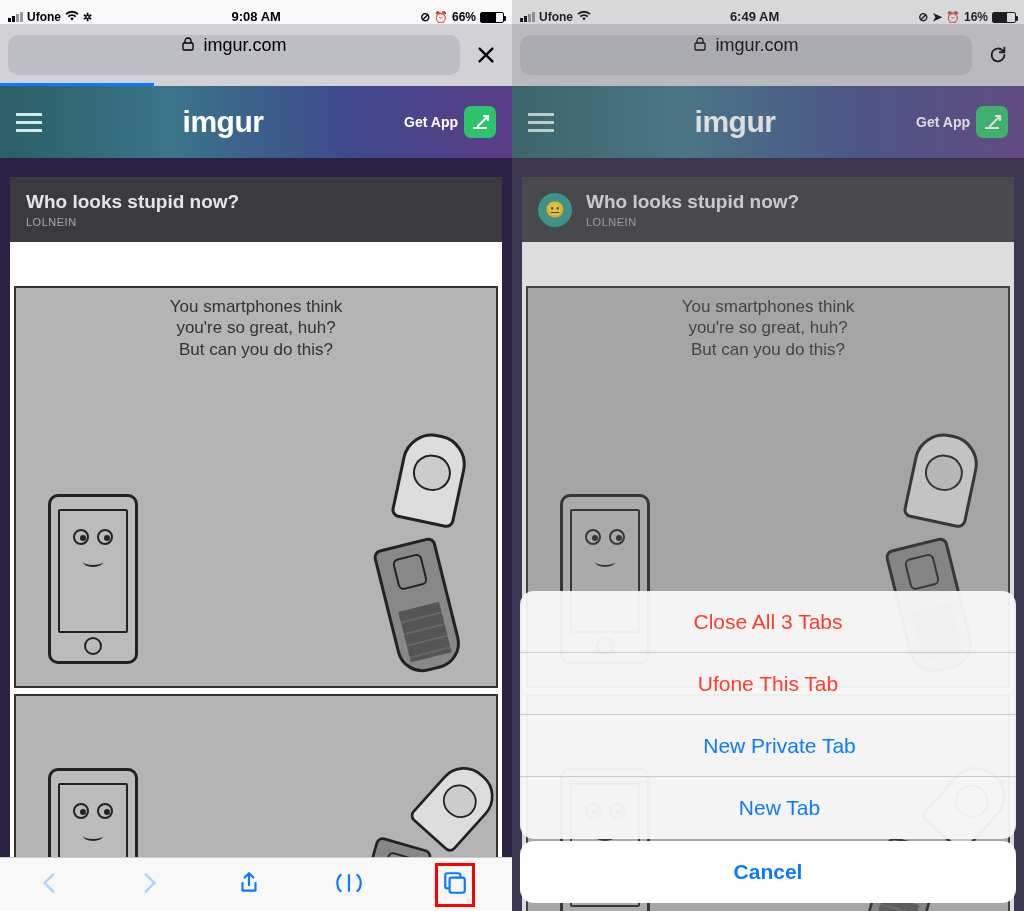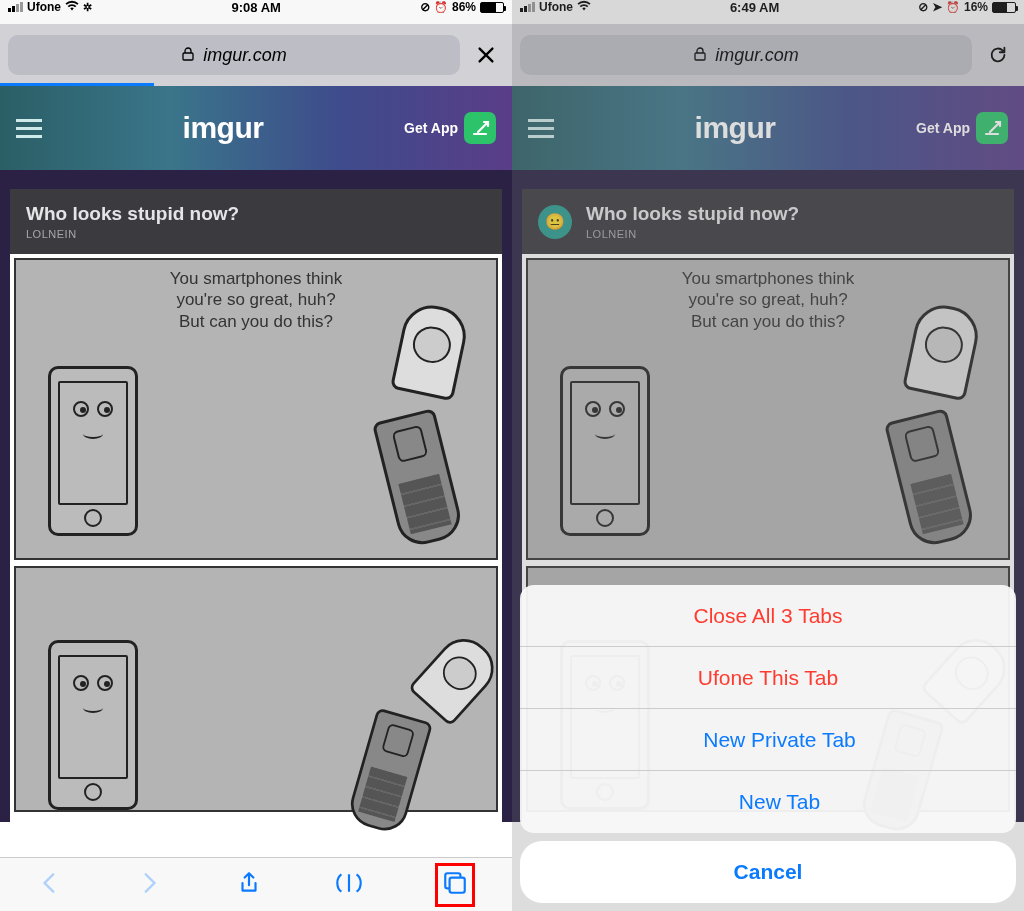--- a/index.html
+++ b/index.html
@@ -1,63 +1,63 @@
 <!DOCTYPE html>
 <html><head>
 <meta charset="utf-8">
 <style>
   * { margin: 0; padding: 0; box-sizing: border-box; }
   body { font-family: -apple-system, BlinkMacSystemFont, "Helvetica Neue", sans-serif; background: #fff; width: 1024px; height: 911px; overflow: hidden; display: flex; }
   .phone { width: 512px; height: 911px; position: relative; overflow: hidden; }
   .phone.dimmed > .content-wrap::after { content:""; position:absolute; inset:0; background:rgba(120,120,120,0.25); z-index:10; }
 
   
-  .statusbar { height: 24px; background:#f8f8f8; display:flex; align-items:flex-start; justify-content:space-between; padding:0 8px; font-size:12px; font-weight:600; }
+  .statusbar { height: 24px; background:#f8f8f8; display:flex; align-items:flex-end; justify-content:space-between; padding:0 8px; font-size:12px; font-weight:600; }
   .statusbar .left, .statusbar .right { display:flex; align-items:center; gap:4px; }
   .statusbar .time { font-weight:600; font-size:13px; }
   .sigbars { display:flex; align-items:flex-end; gap:1px; }
   .sigbars span { width:3px; background:#999; }
   .sigbars span:nth-child(1){height:4px;background:#000;}
   .sigbars span:nth-child(2){height:6px;background:#000;}
   .sigbars span:nth-child(3){height:8px;}
   .sigbars span:nth-child(4){height:10px;}
   .wifi-ico, .sun-ico { font-size:11px; }
   .battery { width:24px; height:11px; border:1px solid #000; border-radius:2px; position:relative; }
   .battery::after{content:"";position:absolute;right:-3px;top:3px;width:2px;height:5px;background:#000;border-radius:0 1px 1px 0;}
   .battery .fill{height:100%;background:#000;}
   .alarm-ico { font-size:11px; }
 
   
   .urlbar { height:62px; background:#d1d1d6; display:flex; align-items:center; padding:8px; gap:8px; position:relative; }
-  .urlfield { flex:1; background:#bdbdc6; border-radius:10px; height:40px; display:flex; align-items:center; justify-content:center; gap:8px; font-size:18px; color:#000;font-style:italic; }
+  .urlfield { flex:1; background:#bdbdc6; border-radius:10px; height:40px; display:flex; align-items:flex-start; justify-content:center; gap:8px; font-size:18px; color:#000; }
   .url-close { width:36px; display:flex; align-items:center; justify-content:center; }
   .url-close svg, .url-refresh svg { width:22px; height:22px; }
   .progress { position:absolute; bottom:0; left:0; height:3px; background:#0a7aff; }
   .lock-ico svg { width:14px; height:14px; }
 
   
-  .siteheader { height:84px; background:linear-gradient(90deg,#2b5f66,#3a758a,#3e4b8c,#5a3d88); display:flex; align-items:center; justify-content:space-between; padding:0 16px; }
+  .siteheader { height:72px; background:linear-gradient(90deg,#2b5f66,#3a758a,#3e4b8c,#5a3d88); display:flex; align-items:center; justify-content:space-between; padding:0 16px; }
   .hamburger { display:flex; flex-direction:column; gap:5px; }
   .hamburger span { width:26px; height:3px; background:#cfeaea; }
   .logo { color:#fff; font-size:30px; font-weight:700; letter-spacing:-0.5px; }
   .getapp-wrap { display:flex; align-items:center; gap:6px; }
   .getapp { color:#fff; font-size:14px; font-weight:600; }
   .appicon { width:32px; height:32px; background:#2cc36b; border-radius:7px; display:flex; align-items:center; justify-content:center; }
   .appicon svg { width:20px; height:20px; }
 
   
   .postwrap { background:#2a2144; padding:19px 10px 0 10px; }
   .post-head { background:#3a3a3f; padding:14px 16px; color:#eee; display:flex; align-items:center; gap:14px; }
   .post-head.with-avatar .avatar { width:34px; height:34px; border-radius:50%; background:#2a9d8f; display:flex; align-items:center; justify-content:center; font-size:16px; }
   .post-title { font-size:19px; font-weight:700; color:#e5e5e8; }
   .post-author { font-size:11px; color:#a8a8ac; letter-spacing:0.5px; margin-top:3px; }
   .post-body { background:#fff; padding:4px; }
   .comic-panel { border:2px solid #333; background:#b4b4b4; position:relative; margin-bottom:6px; }
   .comic-panel .text { position:absolute; top:8px; left:50%; transform:translateX(-50%); text-align:center; font-size:17px; color:#333; line-height:1.25; width:75%; }
-  .panel1 { height:302px; }
+  .panel1 { height:402px;margin-top:40px; }
   .panel2 { height:246px; }
   
   .drawphone { position:absolute; }
   .smartphone { width:90px; height:170px; border:3px solid #222; border-radius:10px; left:32px; bottom:22px; background:#bbb; }
   .smartphone::after{content:"";position:absolute;bottom:6px;left:50%;transform:translateX(-50%);width:14px;height:14px;border:2px solid #222;border-radius:50%;}
   .smartphone .screen{position:absolute;top:12px;left:7px;right:7px;bottom:28px;border:2px solid #222;border-radius:2px;}
   .smartphone .eyes{position:absolute;top:32px;left:22px;display:flex;gap:8px;}
   .smartphone .eyes span{width:16px;height:16px;border:2px solid #222;border-radius:50%;display:block;position:relative;}
   .smartphone .eyes span::after{content:"";position:absolute;width:6px;height:6px;background:#222;border-radius:50%;top:4px;left:5px;}
   .smartphone .mouth{position:absolute;top:60px;left:32px;width:20px;height:10px;border-bottom:2px solid #222;border-radius:50%;}
@@ -69,26 +69,26 @@
   .flipphone .bottom .bigbtn{position:absolute;top:10px;left:14px;right:14px;height:32px;border:2px solid #222;border-radius:6px;}
   .p2 .smartphone { bottom:0; }
   .p2 .flipphone { bottom:-30px; transform:scale(0.9) rotate(30deg); }
 
   
   .bottombar { position:absolute; bottom:0; left:0; right:0; height:54px; background:#f8f8f8; display:flex; align-items:center; justify-content:space-around; border-top:1px solid #ccc; }
   .bottombar svg { width:26px; height:26px; }
   .bottombar .disabled { opacity:0.3; }
   .tabs-highlight { border:3px solid #ff0000; padding:4px; }
   .action-sheet { position:absolute; bottom:8px; left:8px; right:8px; z-index:60; }
-  .sheet-group { background:rgba(248,248,248,0.95); border-radius:14px; overflow:hidden; margin-bottom:8px; }
+  .sheet-group { background:rgba(248,248,248,0.95); border-radius:14px; overflow:hidden; margin-bottom:2px; }
   .sheet-item { height:62px; display:flex; align-items:center; justify-content:center; font-size:21px; border-bottom:1px solid #ccc; }
   .sheet-item:last-child { border-bottom:none; }
   .sheet-item.destructive { color:#ff3b30; }
   .sheet-item.normal { color:#0a7aff;padding-left:23px; }
-  .sheet-cancel { background:#fff; border-radius:22px; height:62px; display:flex; align-items:center; justify-content:center; font-size:21px; font-weight:600; color:#0a7aff; }
+  .sheet-cancel { background:#fff; border-radius:14px; height:62px; display:flex; align-items:center; justify-content:center; font-size:21px; font-weight:600; color:#0a7aff; }
 
   .content-wrap{position:relative;height:100%;}
 </style>
 </head>
 <body>
 
 <div class="phone">
   <div class="content-wrap">
     <div class="statusbar">
       <div class="left">
@@ -103,21 +103,21 @@
           <svg viewBox="0 0 16 12" width="14" height="12">
               <path d="M8 11 L6 8.5 A3 3 0 0 1 10 8.5 Z M3 6 A7 7 0 0 1 13 6 L11.5 7.5 A5 5 0 0 0 4.5 7.5 Z M0.5 3 A11 11 0 0 1 15.5 3 L14 4.5 A9 9 0 0 0 2 4.5 Z" fill="#000"></path>
             </svg>
         </span>
         <span class="sun-ico">✲</span>
       </div>
       <div class="time">9:08 AM</div>
       <div class="right">
         <span>⊘</span>
         <span class="alarm-ico">⏰</span>
-        <span>86%</span>
+        <span>66%</span>
         <div class="battery">
             <div class="fill" style="width:66%"></div>
           </div>
       </div>
     </div>
 
     <div class="urlbar">
       <div class="urlfield">
         <span class="lock-ico">
           <svg viewBox="0 0 12 14">

